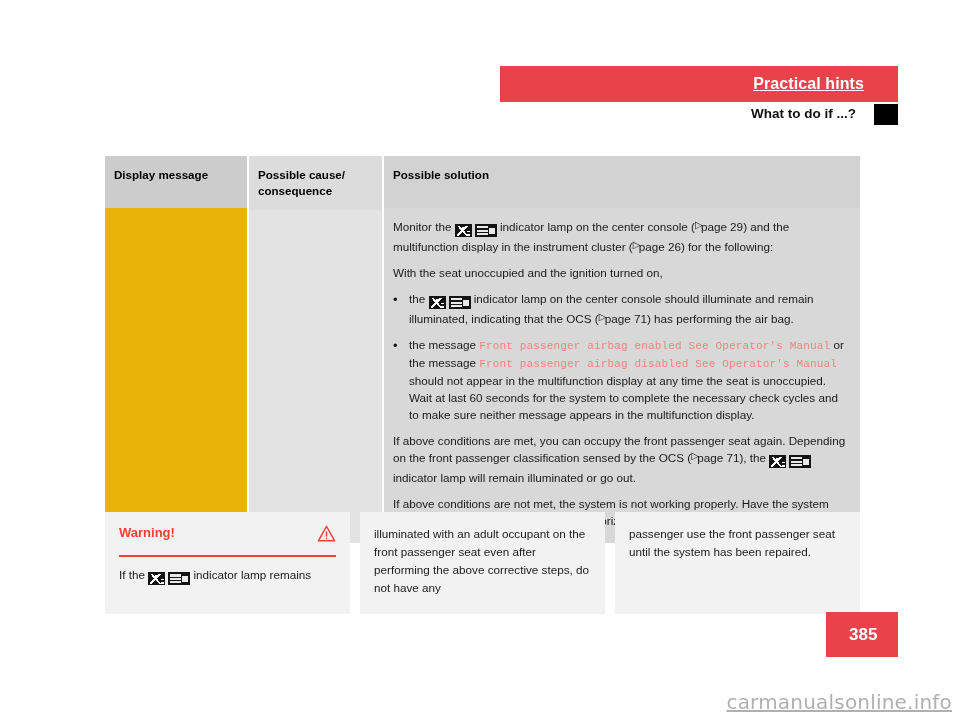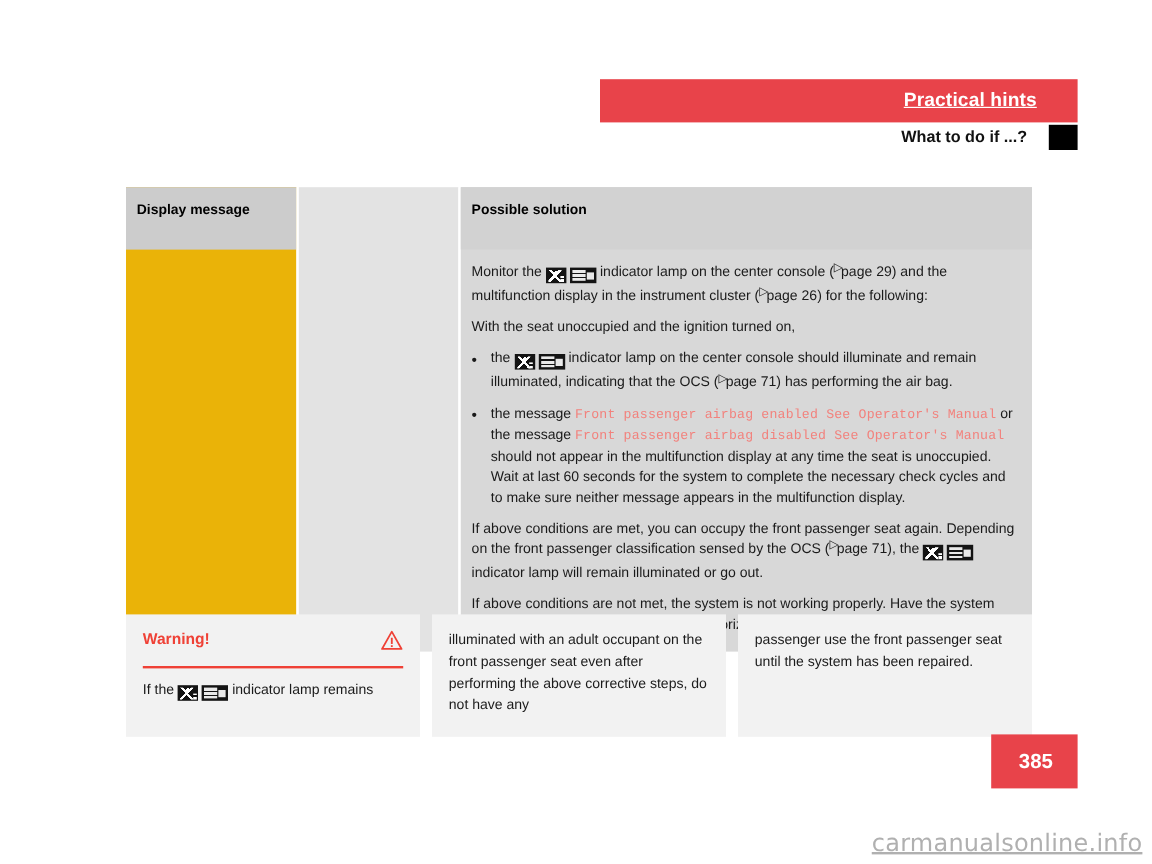--- a/index.html
+++ b/index.html
@@ -298,20 +298,22 @@
 
   <div class="table">
 
     <div class="col col-1">
       <div class="col-head">Display message</div>
       <div class="col-body"></div>
     </div>
     <div class="col-gap-1"></div>
 
     <div class="col col-2">
+      <div class="col-head"><span style="white-space:pre-line">Possible cause/
+consequence</span></div>
       <div class="col-body"></div>
     </div>
     <div class="col-gap-2"></div>
 
     <div class="col col-3">
       <div class="col-head">Possible solution</div>
 
       <div class="col-body">
 
         <div class="para"><span>Monitor the </span><span class="lamp"><span class="lamp-a"></span><span class="lamp-b"></span></span><span> indicator lamp on the center console (</span><span class="tri"></span><span>page 29</span><span>) and the multifunction display in the instrument cluster (</span><span class="tri"></span><span>page 26</span><span>) for the following:</span></div>

